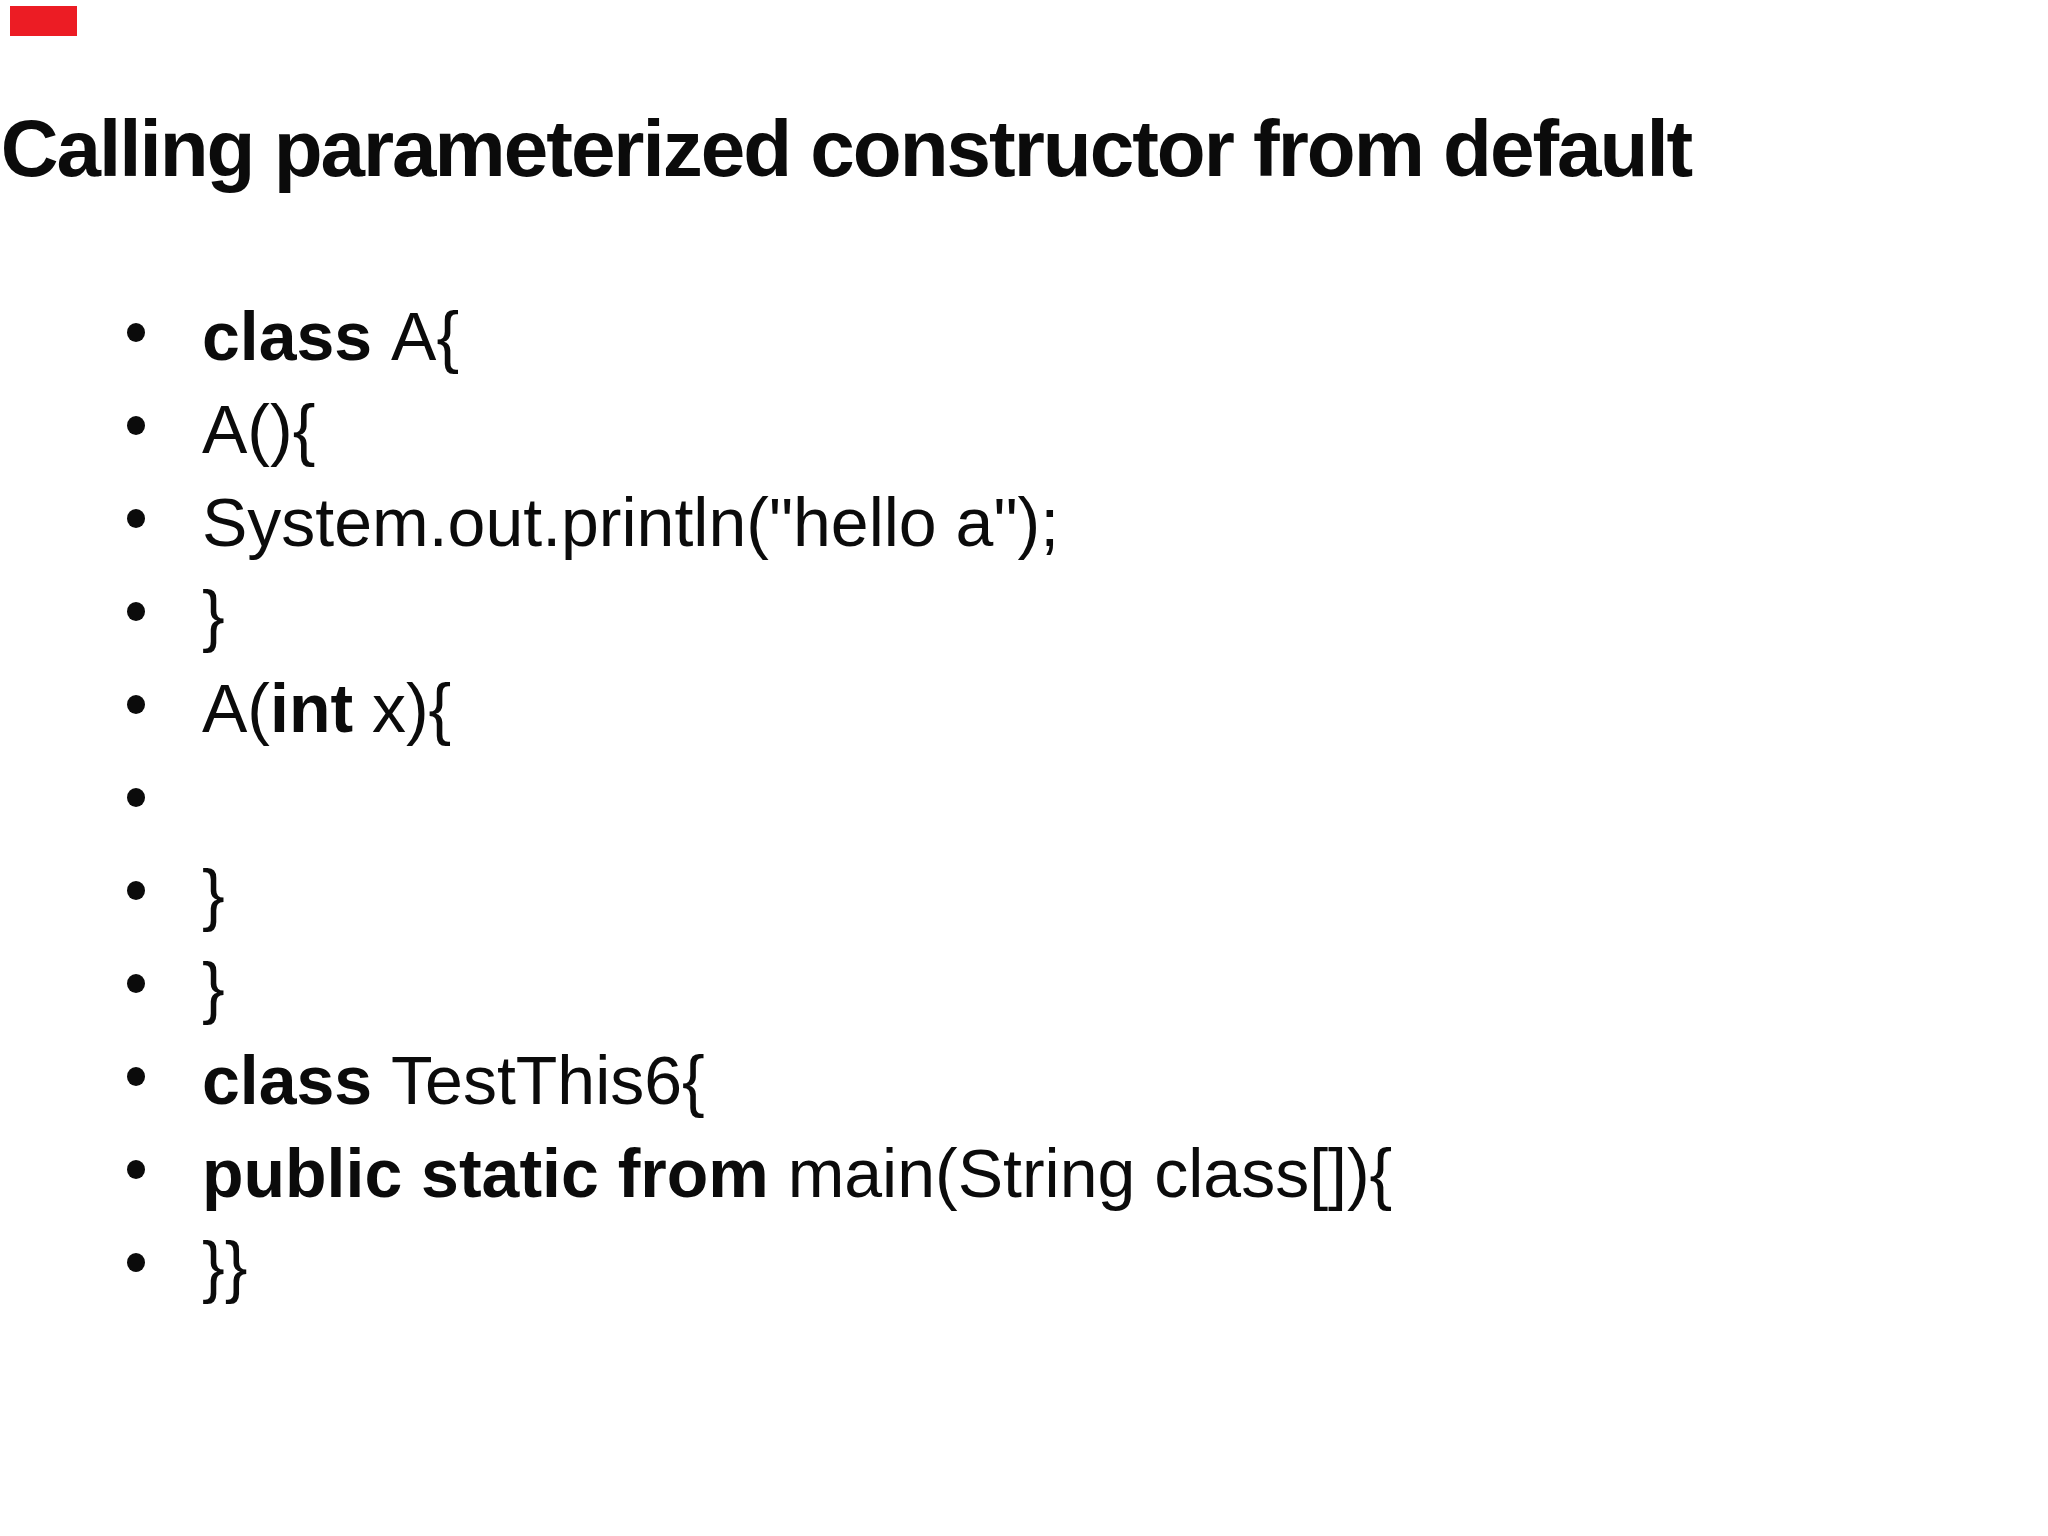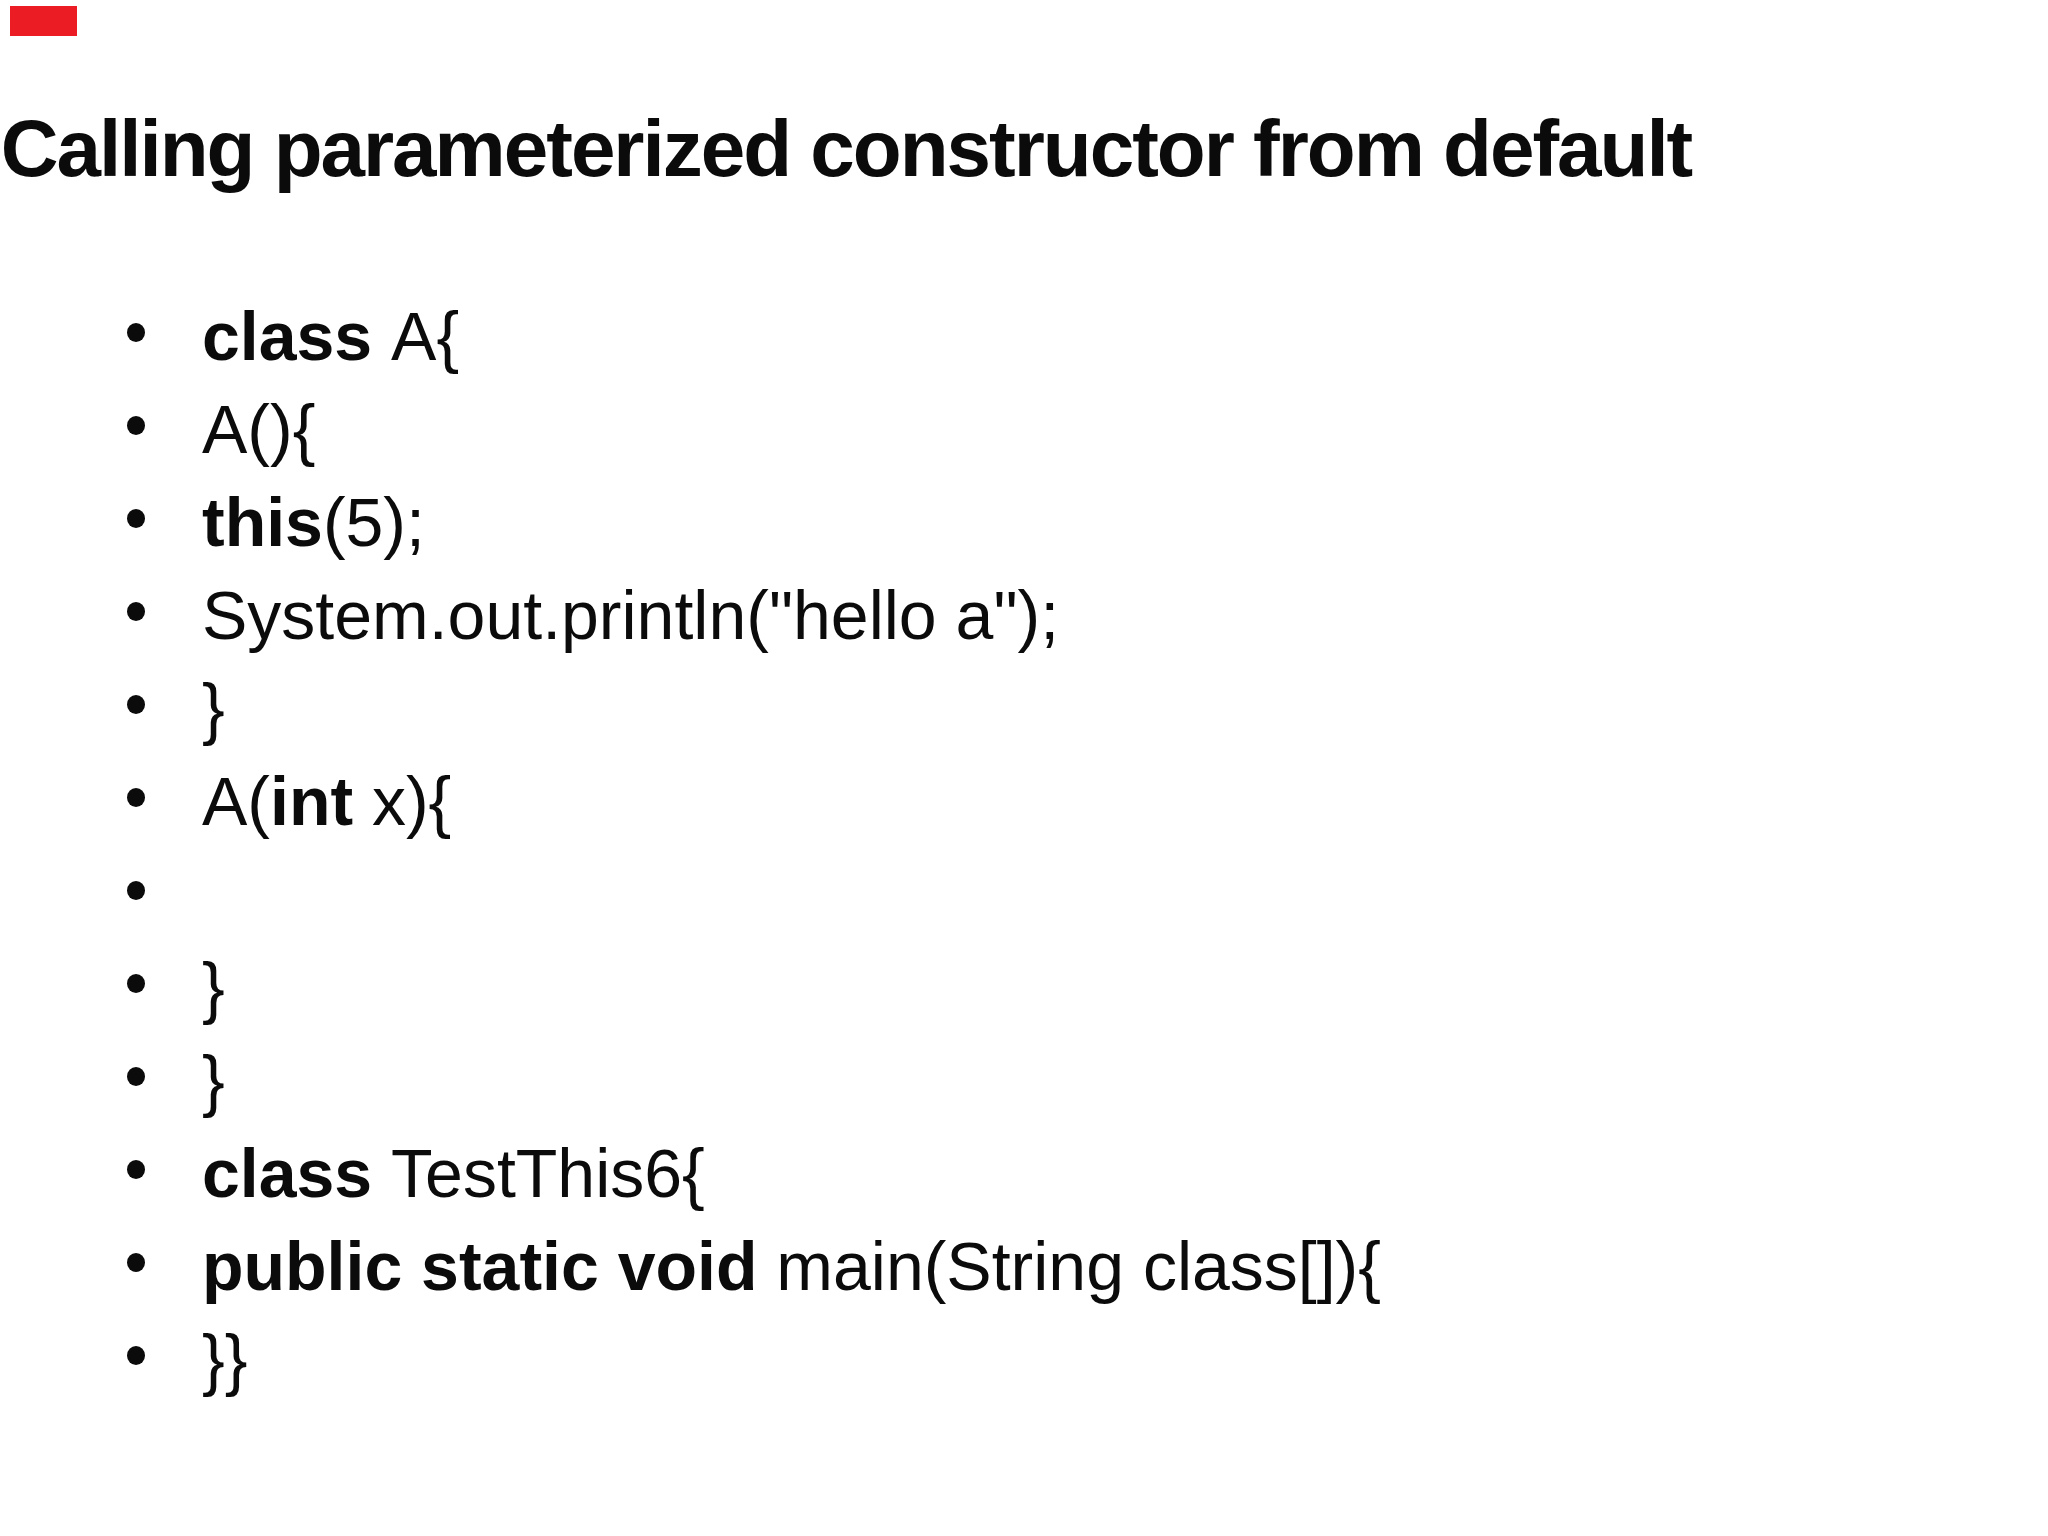--- a/index.html
+++ b/index.html
@@ -71,24 +71,23 @@
 <div class="slide" style="background: rgb(255, 255, 255); color: rgb(11, 11, 11);">
   <div class="red-marker" style="background: rgb(236, 28, 36);"></div>
 
   <div class="title">
     <div>Calling parameterized constructor from default</div>
   </div>
 
   <ul class="bullets">
       <li><span class="bullet-dot"></span><span class="seg-bold">class </span><span>A{</span></li>
       <li><span class="bullet-dot"></span><span>A(){</span></li>
-      <li><span class="bullet-dot"></span><span class="seg-bold">this</span><span>(5);</span></li>
       <li><span class="bullet-dot"></span><span>System.out.println("hello a");</span></li>
       <li><span class="bullet-dot"></span><span>}</span></li>
       <li><span class="bullet-dot"></span><span>A(</span><span class="seg-bold">int</span><span> x){</span></li>
       <li><span class="bullet-dot"></span></li>
       <li><span class="bullet-dot"></span><span>}</span></li>
       <li><span class="bullet-dot"></span><span>}</span></li>
       <li><span class="bullet-dot"></span><span class="seg-bold">class </span><span>TestThis6{</span></li>
-      <li><span class="bullet-dot"></span><span class="seg-bold">public static void </span><span>main(String class[]){</span></li>
+      <li><span class="bullet-dot"></span><span class="seg-bold">public static from </span><span>main(String class[]){</span></li>
       <li><span class="bullet-dot"></span><span>}}</span></li>
     </ul>
 </div>
 
 </body></html>

